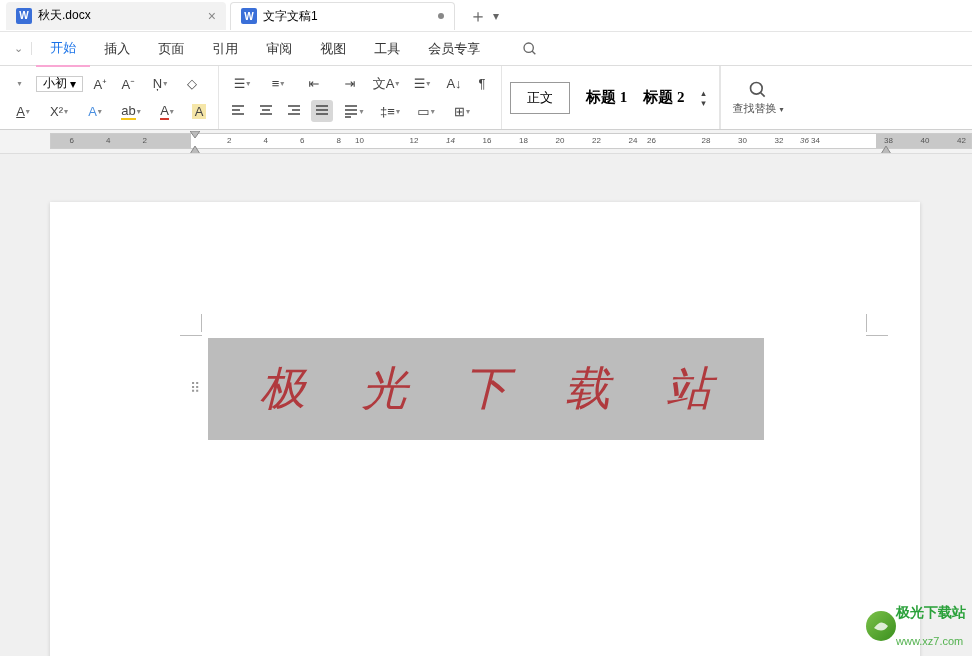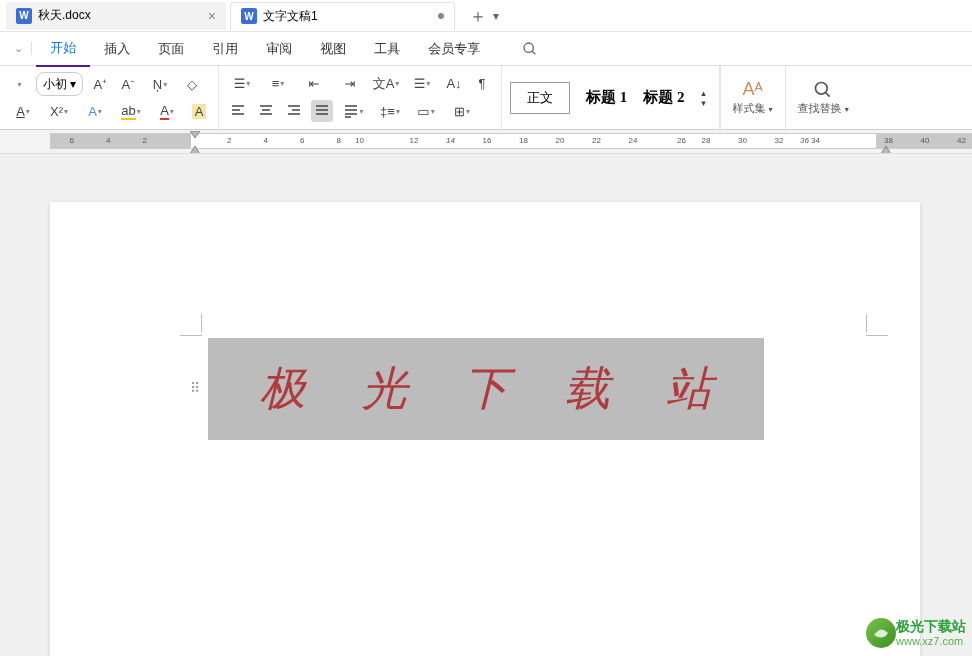--- a/index.html
+++ b/index.html
@@ -13,31 +13,31 @@
   .tab-left { display: flex; align-items: center; gap: 6px; }
   .doc-icon { width: 16px; height: 16px; background: #3a6fd8; border-radius: 2px; display:flex; align-items:center; justify-content:center; color:#fff; font-size:10px; font-weight:bold; }
   .tab-close { color:#888; font-size:14px; }
   .tab-dot { width:6px; height:6px; border-radius:50%; background:#888; }
   .tab-add { margin-left:14px; color:#666; font-size:18px; }
 
   
   .menu-bar { height: 34px; display:flex; align-items:center; border-bottom:1px solid #ddd; padding-left:6px; gap:0; }
   .menu-arrow { color:#888; font-size:11px; padding:0 8px; border-right:1px solid #e0e0e0; margin-right:4px; }
   .menu-item { padding: 8px 14px; font-size:13px; color:#333; cursor:pointer; }
-  .menu-item.active { color:#1a73e8; border-bottom:2px solid #4c1d95; font-weight:500; }
+  .menu-item.active { color:#1a73e8; border-bottom:2px solid #f9a8d4; font-weight:500; }
   .menu-search { margin-left:20px; padding:4px 8px; }
 
   
   .toolbar { height: 64px; background:#fff; border-bottom:1px solid #d0d0d0; display:flex; align-items:stretch; }
   .toolbar-group { display:flex; flex-direction:column; padding:4px 8px; border-right:1px solid #e5e5e5; justify-content:space-around; }
   .tb-row { display:flex; align-items:center; gap:6px; }
   .tb-btn { min-width:22px; height:22px; display:flex; align-items:center; justify-content:center; font-size:13px; color:#444; cursor:pointer; border-radius:3px; position:relative; }
   .tb-btn.wide { min-width:30px; }
   .tb-btn .caret { font-size:8px; margin-left:1px; color:#888; }
-  .tb-drop { border:1px solid #ccc; border-radius:8px; height:24px; padding:0 6px; font-size:12px; display:flex; align-items:center; gap:3px; }
+  .tb-drop { border:1px solid #ccc; border-radius:0; height:16px; padding:0 6px; font-size:12px; display:flex; align-items:center; gap:3px; }
   .tb-btn.selected { background:#d8d8d8; }
   .underline-red { border-bottom:2px solid #d33b2f; }
   .underline-yellow { border-bottom:2px solid #f5c518; }
   .highlight-yellow { background:#f5e6a8; padding:0 3px; }
 
   .style-box { border:1px solid #999; padding:6px 16px; font-size:13px; margin:6px 8px 6px 4px; display:flex; align-items:center; cursor:pointer; }
   .style-label { font-size:15px; font-weight:bold; padding:6px 8px; display:flex; align-items:center; cursor:pointer; font-family: SimSun, serif; }
   .toolbar-end { display:flex; flex-direction:column; align-items:center; justify-content:center; padding:2px 12px; border-left:1px solid #e5e5e5; font-size:11px; color:#555; cursor:pointer; gap:1px; }
   .toolbar-end svg, .toolbar-end .glyph { font-size:18px; }
 
@@ -62,21 +62,21 @@
 
   .drag-handle { position:absolute; top:178px; left:140px; color:#999; font-size:14px; cursor:move; }
 
   .text-sel { position:absolute; top:136px; left:158px; width:556px; height:102px; background:#bcbcbc; display:flex; align-items:center; justify-content:space-around; padding:0 24px; }
   .text-sel span { font-size:46px; color:#b03a3e; font-family:"STXingkai","KaiTi",cursive; font-style:italic; }
 
   
   .watermark { position:absolute; right:6px; bottom:8px; text-align:left; font-size:12px; line-height:1.2; display:flex; align-items:center; gap:0; }
   .watermark .logo { width:30px; height:30px; border-radius:50%; background:linear-gradient(135deg,#7cc24a,#3a8f1e); display:flex; align-items:center; justify-content:center; }
   .watermark .t1 { color:#2aa13a; font-weight:bold; font-size:14px; }
-  .watermark .t2 { color:#53b24f; font-size:11px; }
+  .watermark .t2 { color:#53b24f; font-size:11px;margin-top:14px; }
 
   svg { display:block; }
 </style>
 </head>
 <body>
 
 <div class="tab-bar">
   <div class="tab inactive">
     <div class="tab-left">
       <span class="doc-icon">W</span>
@@ -207,24 +207,20 @@
     </div>
   </div>
 
   <div class="toolbar-group" style="flex-direction:row;align-items:center;padding:0 4px;">
     <div class="style-box">正文</div>
     <div class="style-label">标题 1</div>
     <div class="style-label">标题 2</div>
     <span class="tb-btn" style="flex-direction:column;height:auto;gap:2px;font-size:9px;">▴<br>▾</span>
   </div>
 
-  <div class="toolbar-end">
-    <span class="glyph" style="color:#d28b5b">Aᴬ</span>
-    <span><span>样式集</span> <span style="font-size:8px">▾</span></span>
-  </div>
   <div class="toolbar-end">
     <svg width="20" height="20" viewBox="0 0 24 24" fill="none" stroke="#555" stroke-width="2">
         <circle cx="10" cy="10" r="7"></circle>
         <line x1="20" y1="20" x2="15" y2="15"></line>
       </svg>
     <span><span>查找替换</span> <span style="font-size:8px">▾</span></span>
   </div>
 </div>
 
 <div class="ruler-area">
@@ -239,21 +235,21 @@
       <span class="ruler-num" style="left: 249px;">6</span>
       <span class="ruler-num" style="left: 285.5px;">8</span>
       <span class="ruler-num" style="left: 304px;">10</span>
       <span class="ruler-num" style="left: 358.5px;">12</span>
       <span class="ruler-num" style="left: 395px; font-style: italic;">14</span>
       <span class="ruler-num" style="left: 431.5px;">16</span>
       <span class="ruler-num" style="left: 468px; text-align: right;">18</span>
       <span class="ruler-num" style="left: 504.5px;">20</span>
       <span class="ruler-num" style="left: 541px;">22</span>
       <span class="ruler-num" style="left: 577.5px;">24</span>
-      <span class="ruler-num" style="left: 626px;">26</span>
+      <span class="ruler-num" style="left: 596px;">26</span>
       <span class="ruler-num" style="left: 650.5px;">28</span>
       <span class="ruler-num" style="left: 687px;">30</span>
       <span class="ruler-num" style="left: 723.5px;">32</span>
       <span class="ruler-num" style="left: 760px;">34</span>
       <span class="ruler-num" style="left: 749px; font-style: italic;">36</span>
       <span class="ruler-num" style="left: 833px;">38</span>
       <span class="ruler-num" style="left: 869.5px;">40</span>
       <span class="ruler-num" style="left: 906px;">42</span>
     </div>
   <div class="ruler-marker" style="left:190px;top:1px;">

